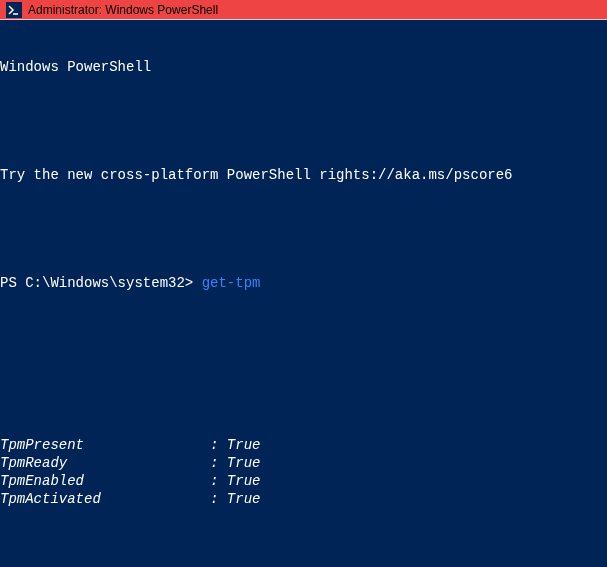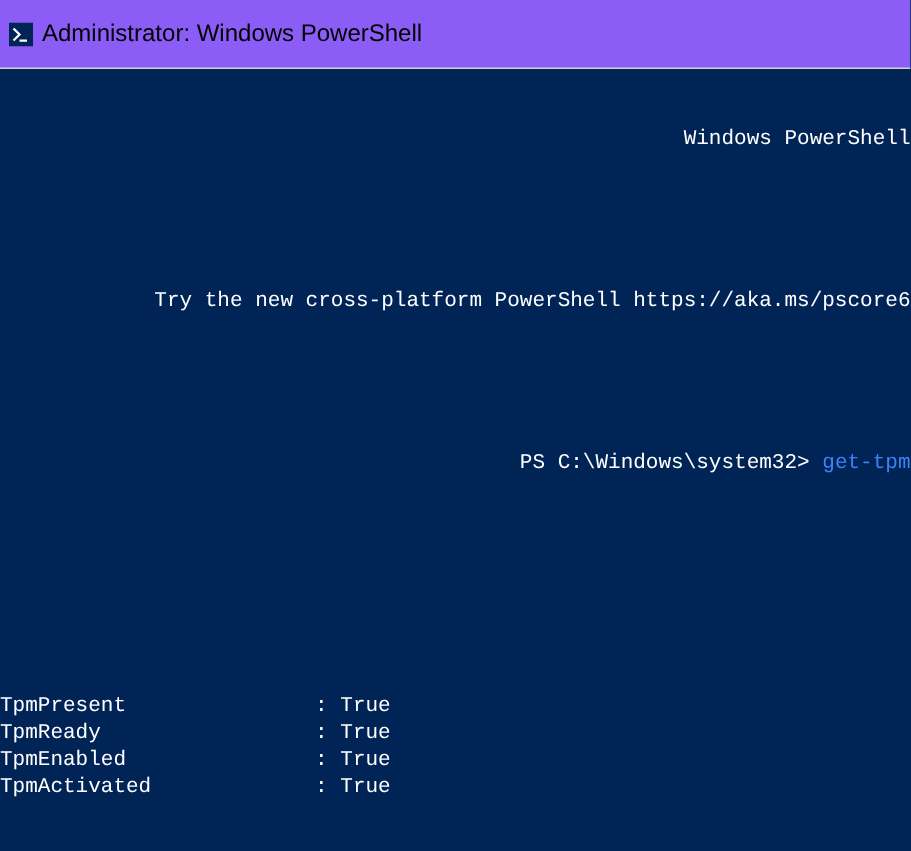--- a/index.html
+++ b/index.html
@@ -10,71 +10,71 @@
     body {
       width: 607px;
       height: 567px;
       background: #012456;
       font-family: Consolas, 'Courier New', monospace;
       font-size: 14px;
       color: #ffffff;
       overflow: hidden;
     }
     .titlebar {
-      background: #8b5cf6;
+      background: #ef4444;
       color: #000000;
-      height: 46px;
+      height: 20px;
       display: flex;
       align-items: center;
       padding: 0 6px;
       font-family: 'Segoe UI', Tahoma, sans-serif;
-      font-size: 16px;
+      font-size: 12px;
       border-bottom: 1px solid #d0d0d0;
     }
     .titlebar .icon {
       width: 16px;
       height: 16px;
       margin-right: 6px;
       display: inline-flex;
       align-items: center;
       justify-content: center;
     }
     .console {
       padding: 2px 0 0 0;
       line-height: 18px;
       white-space: pre;
     }
     .line {
       min-height: 18px;
-      text-align: right;
     }
     .prompt .path { color: #ffffff; }
     .command { color: #3b82f6; }
     .kv-row {
       display: flex;
+      font-style: italic;
     }
   </style>
 </head>
 <body>
 
 <div class="titlebar">
   <span class="icon">
     <svg width="16" height="16" viewBox="0 0 16 16">
       <rect x="0" y="0" width="16" height="16" fill="#012456"></rect>
       <path d="M3 4 L7 8 L3 12" stroke="#ffffff" stroke-width="1.5" fill="none"></path>
       <line x1="7" y1="12" x2="12" y2="12" stroke="#ffffff" stroke-width="1.5"></line>
     </svg>
   </span>
   <span>Administrator: Windows PowerShell</span>
 </div>
 
 <div class="console">
   <div class="line">Windows PowerShell</div>
   <div class="line">&nbsp;</div>
-  <div class="line">Try the new cross-platform PowerShell https://aka.ms/pscore6</div>
+  <div class="line">Try the new cross-platform PowerShell rights://aka.ms/pscore6</div>
   <div class="line">&nbsp;</div>
   <div class="line prompt"><span class="path">PS C:\Windows\system32&gt; </span><span class="command">get-tpm</span></div>
   <div class="line">&nbsp;</div>
   <div class="line">&nbsp;</div>
   <div id="rows1"><div class="line kv-row"><span>TpmPresent               </span><span>: </span><span>True</span></div><div class="line kv-row"><span>TpmReady                 </span><span>: </span><span>True</span></div><div class="line kv-row"><span>TpmEnabled               </span><span>: </span><span>True</span></div><div class="line kv-row"><span>TpmActivated             </span><span>: </span><span>True</span></div></div>
   
   
 </div>
 
 </body></html>

